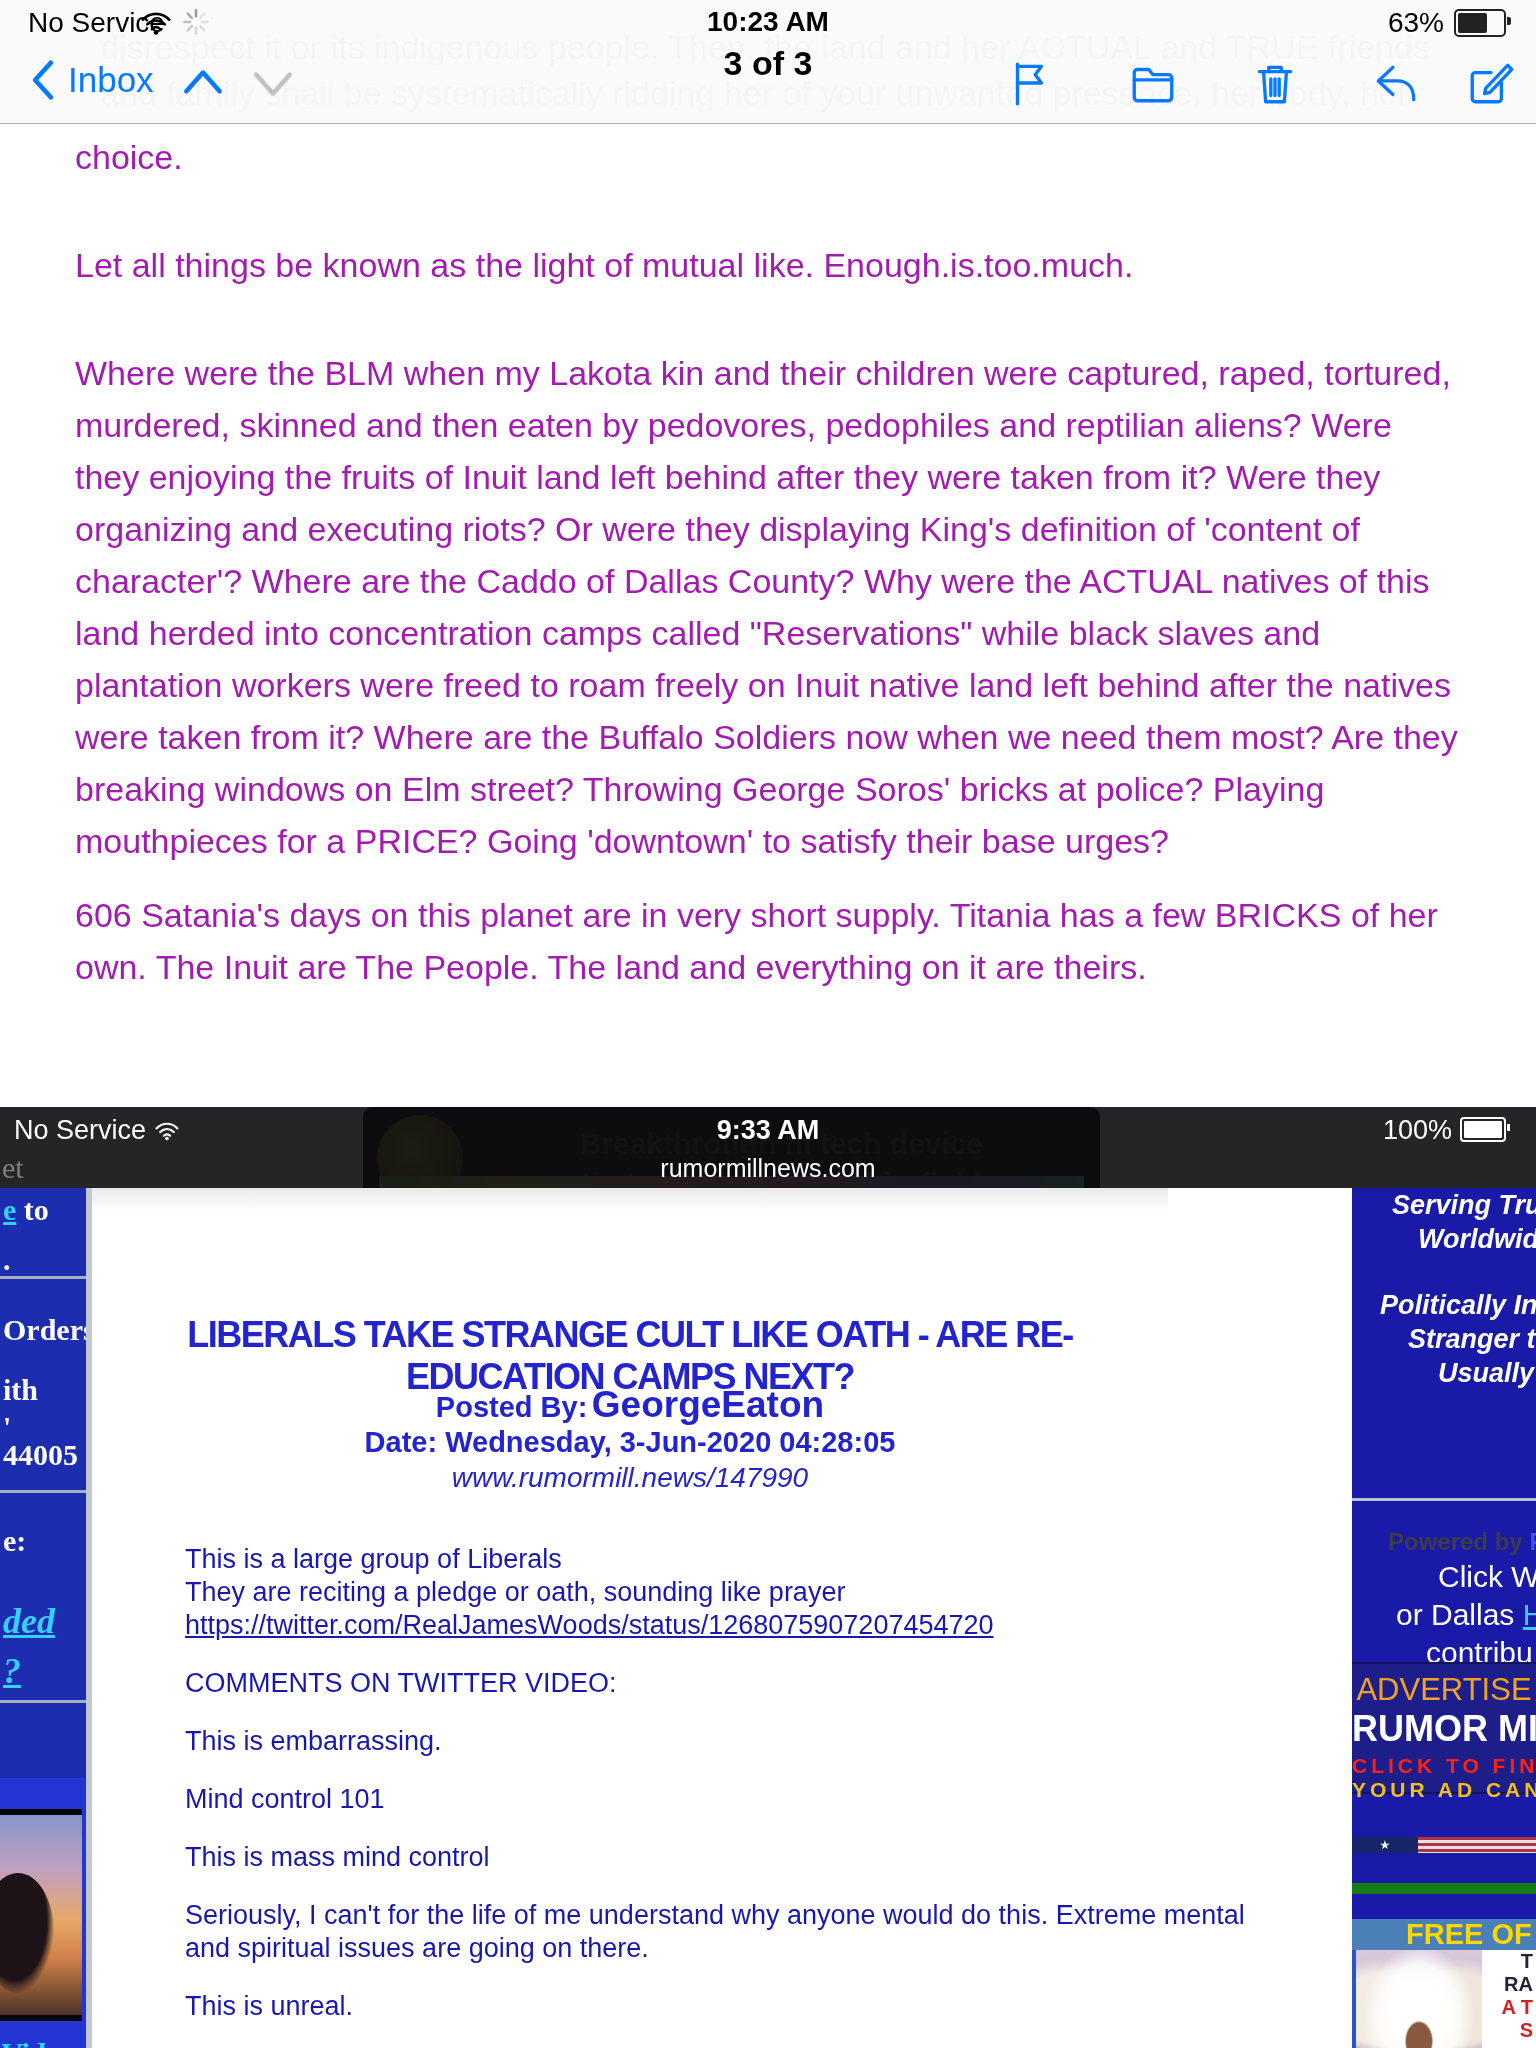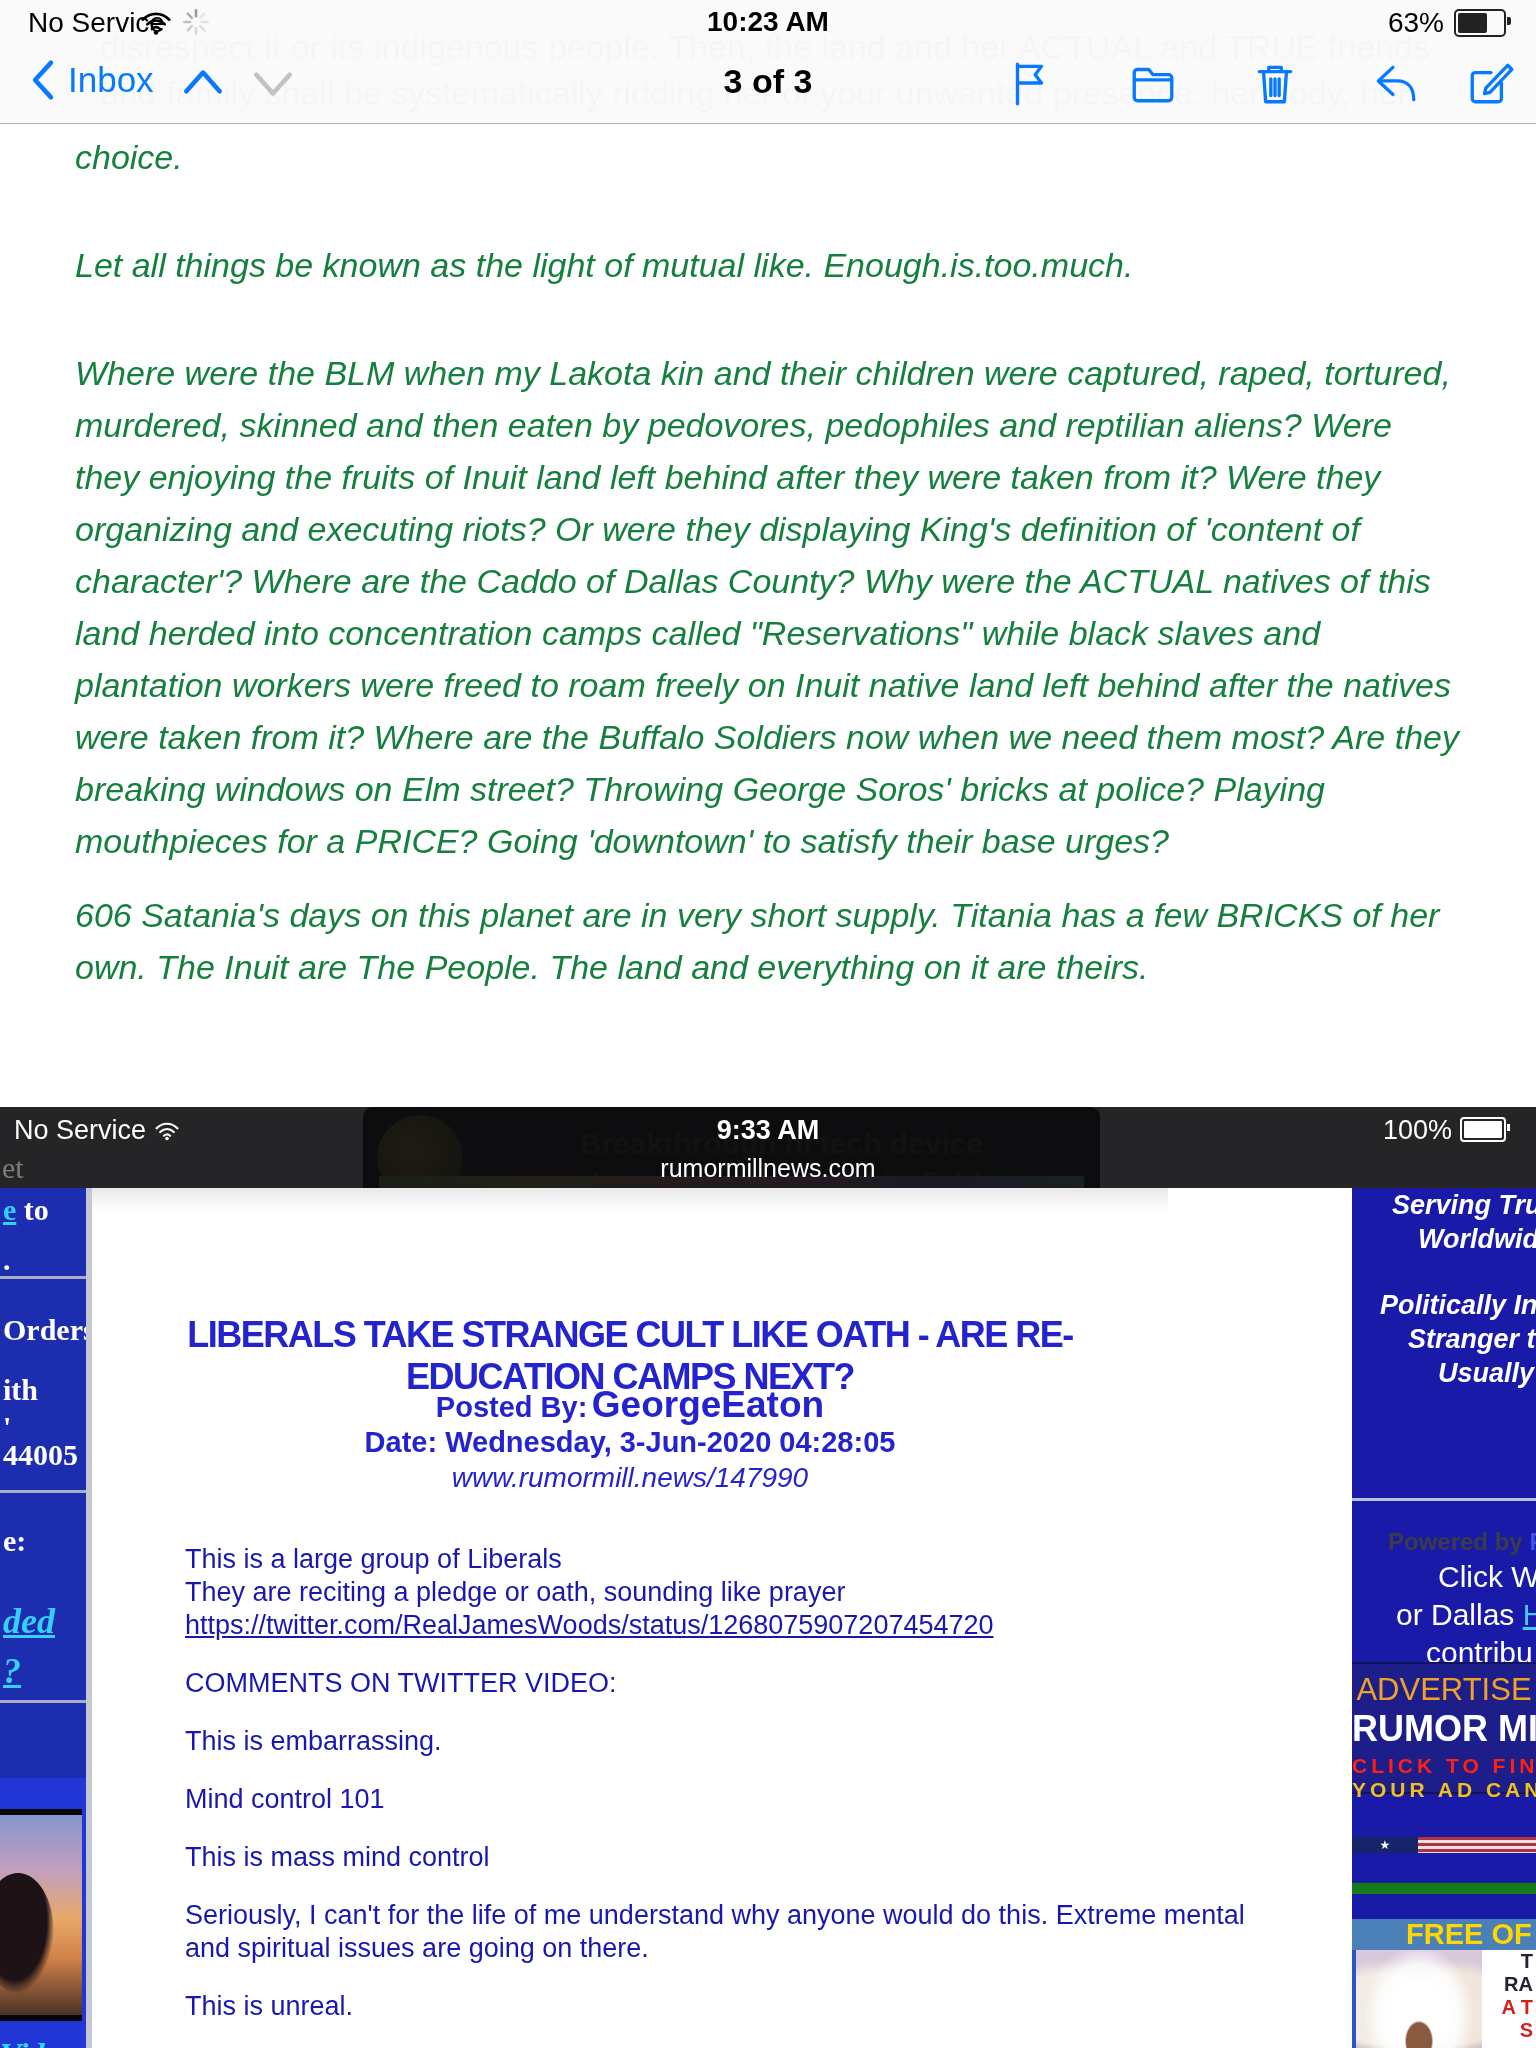--- a/index.html
+++ b/index.html
@@ -12,27 +12,27 @@
   #statusbar{position:absolute;left:0;top:0;width:1536px;height:44px;background:rgba(250,250,250,.92);z-index:3;}
   #statusbar .carrier{position:absolute;left:28px;top:7px;font-size:28px;color:#000;}
   #statusbar .time{position:absolute;left:0;right:0;top:6px;text-align:center;font-size:28px;font-weight:600;color:#000;}
   #statusbar .pct{position:absolute;right:92px;top:7px;font-size:28px;color:#000;}
   .batt{position:absolute;width:48px;height:24px;border:2px solid #222;border-radius:5px;}
   .batt::after{content:"";position:absolute;right:-7px;top:6px;width:4px;height:8px;background:#222;border-radius:0 2px 2px 0;}
   .batt .fill{position:absolute;left:2px;top:2px;bottom:2px;background:#222;border-radius:2px;}
   #toolbar{position:absolute;left:0;top:44px;width:1536px;height:79px;background:rgba(250,250,250,.92);
            border-bottom:1px solid #b2b2b2;z-index:3;}
   #toolbar .back{position:absolute;left:26px;top:14px;display:flex;align-items:center;color:#057aff;font-size:35px;}
-  #toolbar .pos{position:absolute;left:0;right:0;top:18px;text-align:center;font-size:34px;font-weight:700;color:#000;}
+  #toolbar .pos{position:absolute;left:0;right:0;top:0;text-align:center;font-size:34px;font-weight:700;color:#000;}
   .tbicon{position:absolute;top:14px;width:50px;height:50px;}
   .tbicon svg{width:50px;height:50px;stroke:#057aff;fill:none;stroke-width:1.6;stroke-linecap:round;stroke-linejoin:round;}
   .chev svg{stroke-width:2.2;}
 
   
-  #emailbody{position:absolute;left:75px;top:123px;width:1385px;color:#15803d;font-size:34px;line-height:52px;z-index:0;font-style:italic;}
+  #emailbody{position:absolute;left:75px;top:123px;width:1385px;color:#a21caf;font-size:34px;line-height:52px;z-index:0;}
   #emailbody p{margin:0;}
   #emailbody p+p{margin-top:56px;}
 
   
   #shot{position:absolute;left:0;top:1107px;width:1536px;height:941px;background:#fff;}
   
   #banner{position:absolute;left:363px;top:0;width:737px;height:99px;background:#0e0e0e;border:4px solid #050505;
           border-radius:10px;box-sizing:border-box;z-index:1;}
   #banner .logo{position:absolute;left:10px;top:4px;width:86px;height:86px;border-radius:50%;
           background:radial-gradient(circle at 40% 40%,#c6b636,#6b5f12 65%,#2a2608 95%);opacity:.92;}

